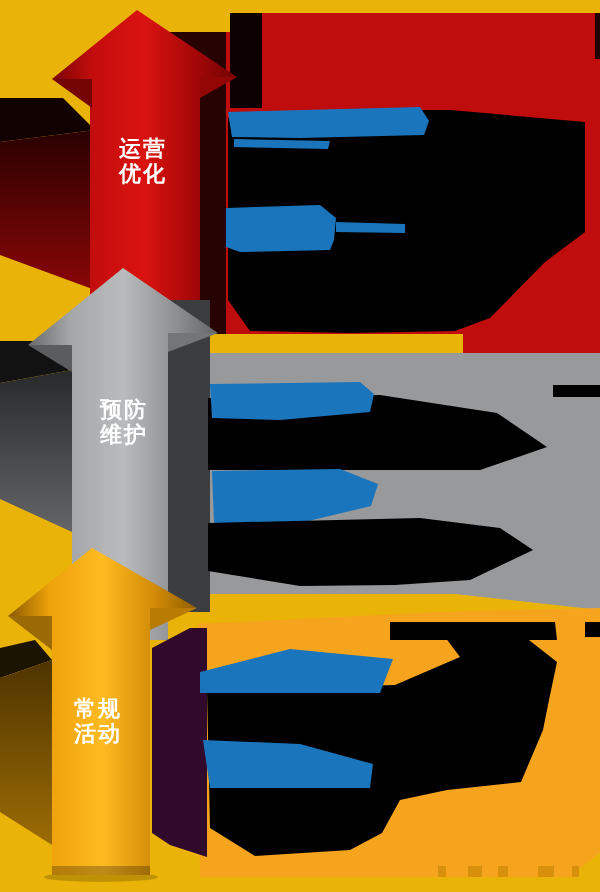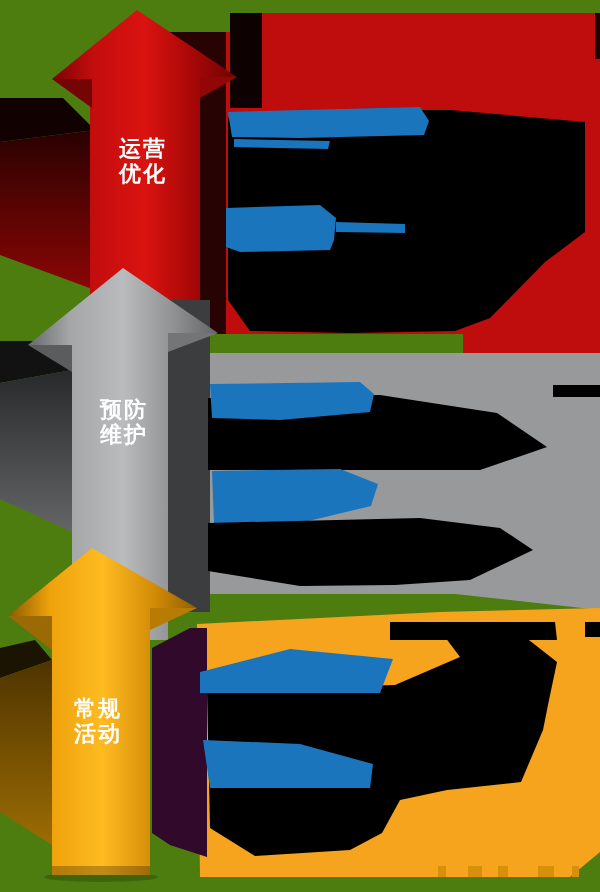--- a/index.html
+++ b/index.html
@@ -1,16 +1,16 @@
 <!DOCTYPE html>
 <html><head>
 <meta charset="utf-8">
 <style>
   html,body{margin:0;padding:0;background:#ffffff;}
-  .stage{position:relative;width:600px;height:892px;overflow:hidden;background:#4d7c0f;
+  .stage{position:relative;width:600px;height:892px;overflow:hidden;background:#eab308;
          font-family:"Liberation Sans", sans-serif;}
   svg{display:block;}
   text.arrow-label{font-family:"Liberation Sans", sans-serif;font-weight:bold;
                    font-size:22px;letter-spacing:2px;}
 </style>
 </head>
 <body>
 
 <div class="stage">
 <svg width="600" height="892" viewBox="0 0 600 892">

